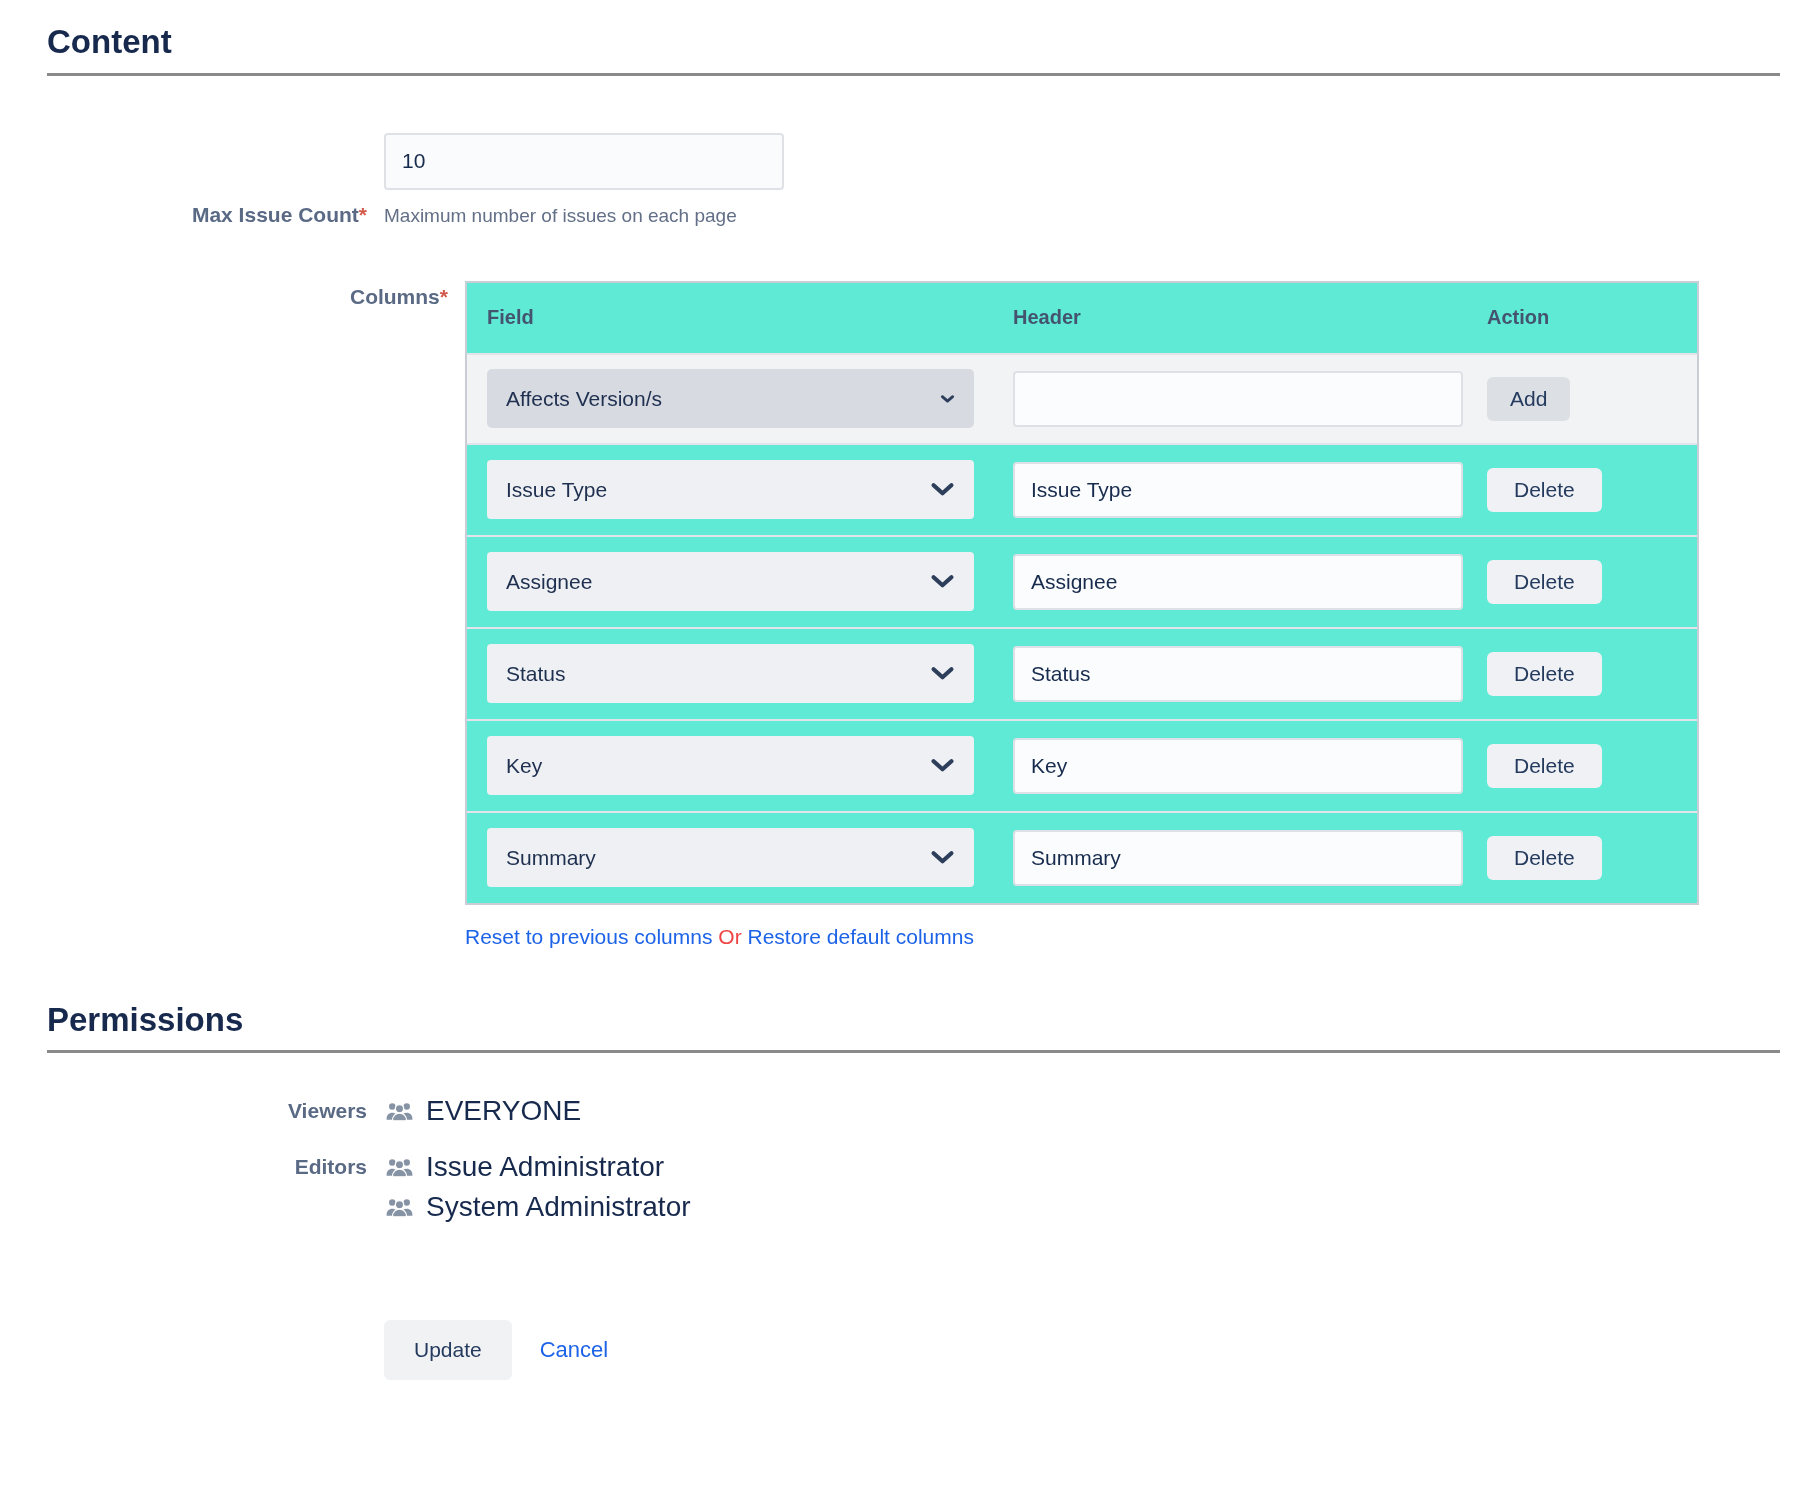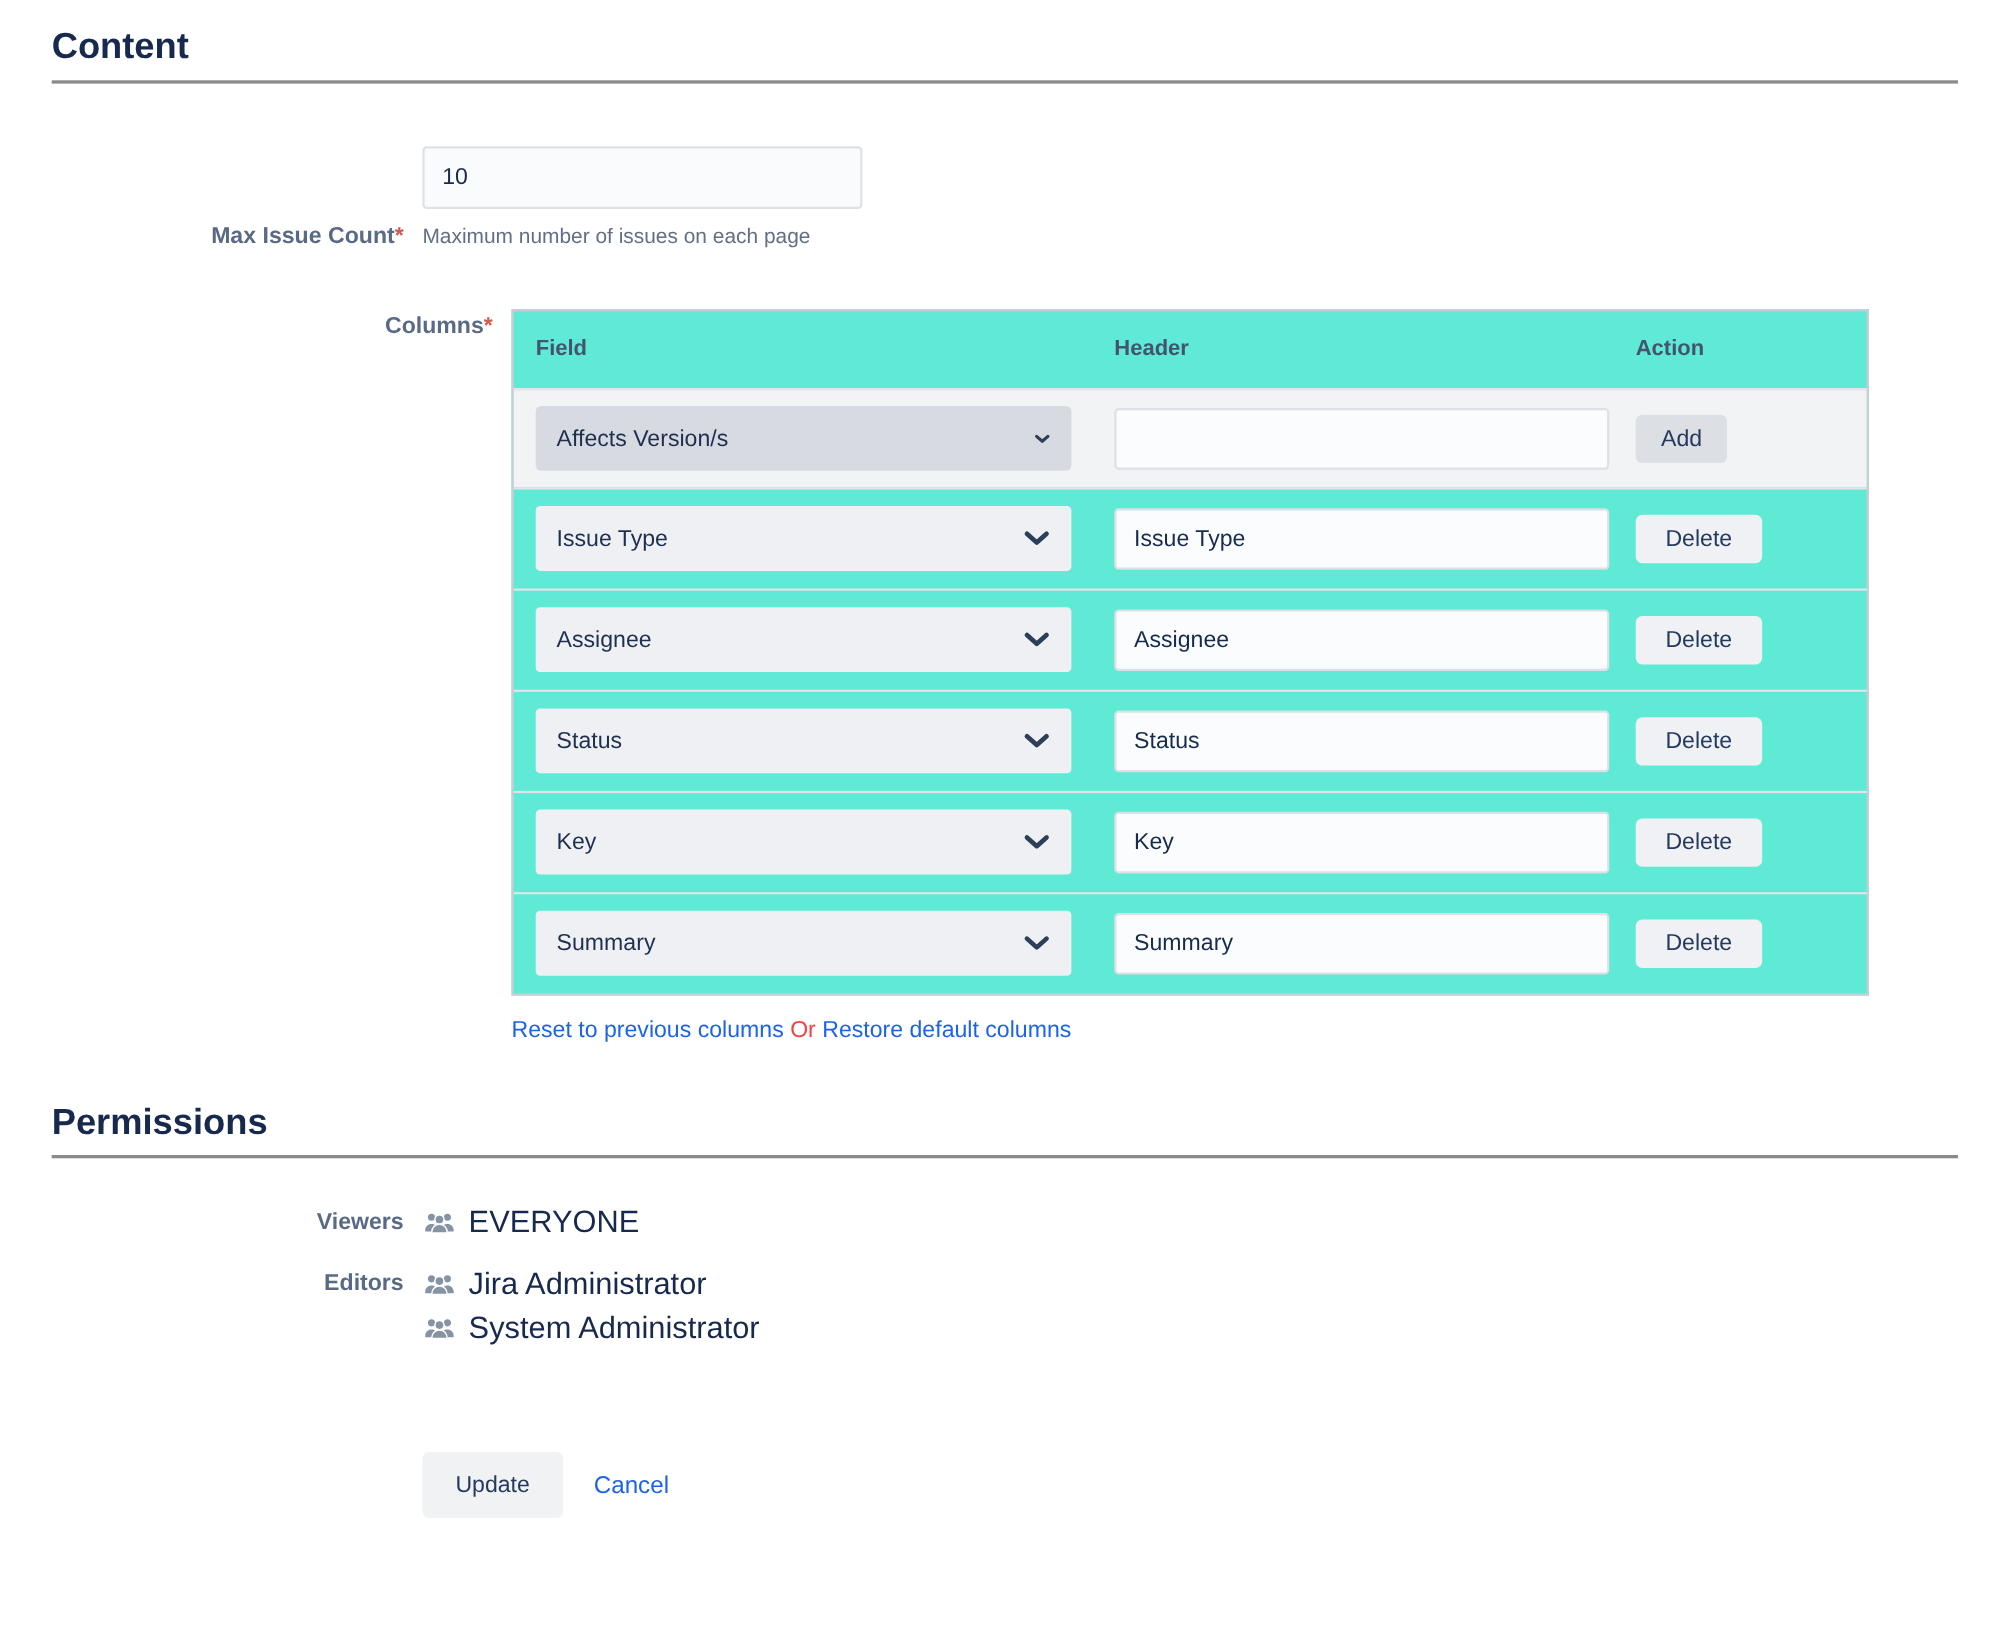--- a/index.html
+++ b/index.html
@@ -337,21 +337,21 @@
       <div class="perm-entries">
         <div class="perm-entry">
           <svg width="31" height="31" viewBox="0 0 24 24" fill="#8693A5">
             <circle cx="6.4" cy="8.2" r="2.5"></circle>
             <circle cx="17.6" cy="8.2" r="2.5"></circle>
             <path d="M2 17.2c0-2.4 1.9-4.3 4.4-4.3 1 0 2 .3 2.7.9-1.2 1-2 2.5-2.1 4.1v.4H2z"></path>
             <path d="M22 17.2c0-2.4-1.9-4.3-4.4-4.3-1 0-2 .3-2.7.9 1.2 1 2 2.5 2.1 4.1v.4H22z"></path>
             <circle cx="12" cy="9.8" r="3.2" stroke="#ffffff" stroke-width="1"></circle>
             <path d="M6.6 18.6c0-3 2.4-5.4 5.4-5.4s5.4 2.4 5.4 5.4v.6H6.6z" stroke="#ffffff" stroke-width="1"></path>
           </svg>
-          <span>Jira Administrator</span>
+          <span>Issue Administrator</span>
         </div>
         <div class="perm-entry">
           <svg width="31" height="31" viewBox="0 0 24 24" fill="#8693A5">
             <circle cx="6.4" cy="8.2" r="2.5"></circle>
             <circle cx="17.6" cy="8.2" r="2.5"></circle>
             <path d="M2 17.2c0-2.4 1.9-4.3 4.4-4.3 1 0 2 .3 2.7.9-1.2 1-2 2.5-2.1 4.1v.4H2z"></path>
             <path d="M22 17.2c0-2.4-1.9-4.3-4.4-4.3-1 0-2 .3-2.7.9 1.2 1 2 2.5 2.1 4.1v.4H22z"></path>
             <circle cx="12" cy="9.8" r="3.2" stroke="#ffffff" stroke-width="1"></circle>
             <path d="M6.6 18.6c0-3 2.4-5.4 5.4-5.4s5.4 2.4 5.4 5.4v.6H6.6z" stroke="#ffffff" stroke-width="1"></path>
           </svg>

